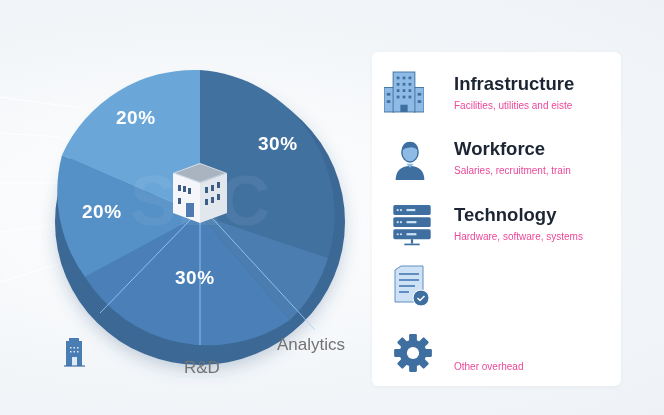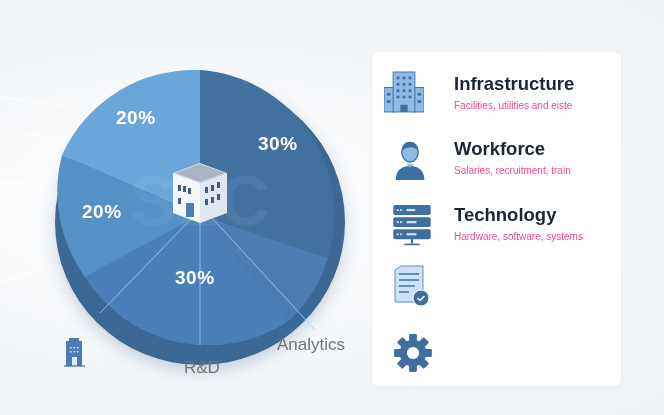--- a/index.html
+++ b/index.html
@@ -191,14 +191,15 @@
         <rect x="-3.5" y="-17" width="7" height="8" rx="1" transform="rotate(45)"></rect>
         <rect x="-3.5" y="-17" width="7" height="8" rx="1" transform="rotate(90)"></rect>
         <rect x="-3.5" y="-17" width="7" height="8" rx="1" transform="rotate(135)"></rect>
         <rect x="-3.5" y="-17" width="7" height="8" rx="1" transform="rotate(180)"></rect>
         <rect x="-3.5" y="-17" width="7" height="8" rx="1" transform="rotate(225)"></rect>
         <rect x="-3.5" y="-17" width="7" height="8" rx="1" transform="rotate(270)"></rect>
         <rect x="-3.5" y="-17" width="7" height="8" rx="1" transform="rotate(315)"></rect>
         <circle r="5.5" fill="#ffffff"></circle>
       </g>
     </svg>
+    <div class="legend-desc">Other overhead</div>
   </div>
 </div>
 
 </body></html>

